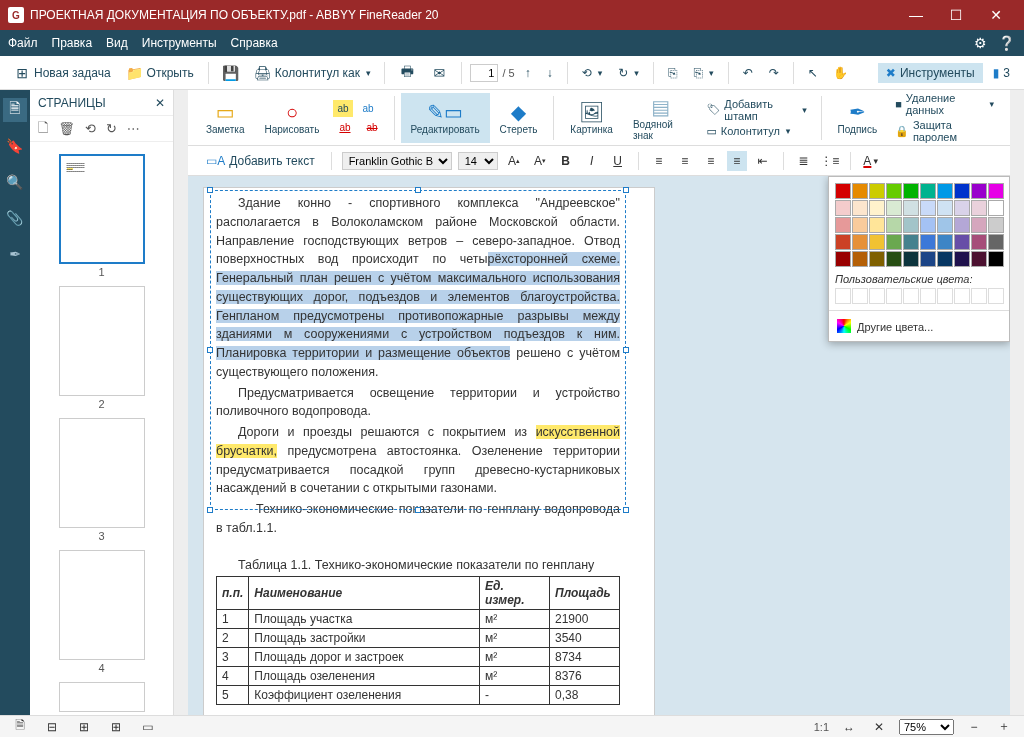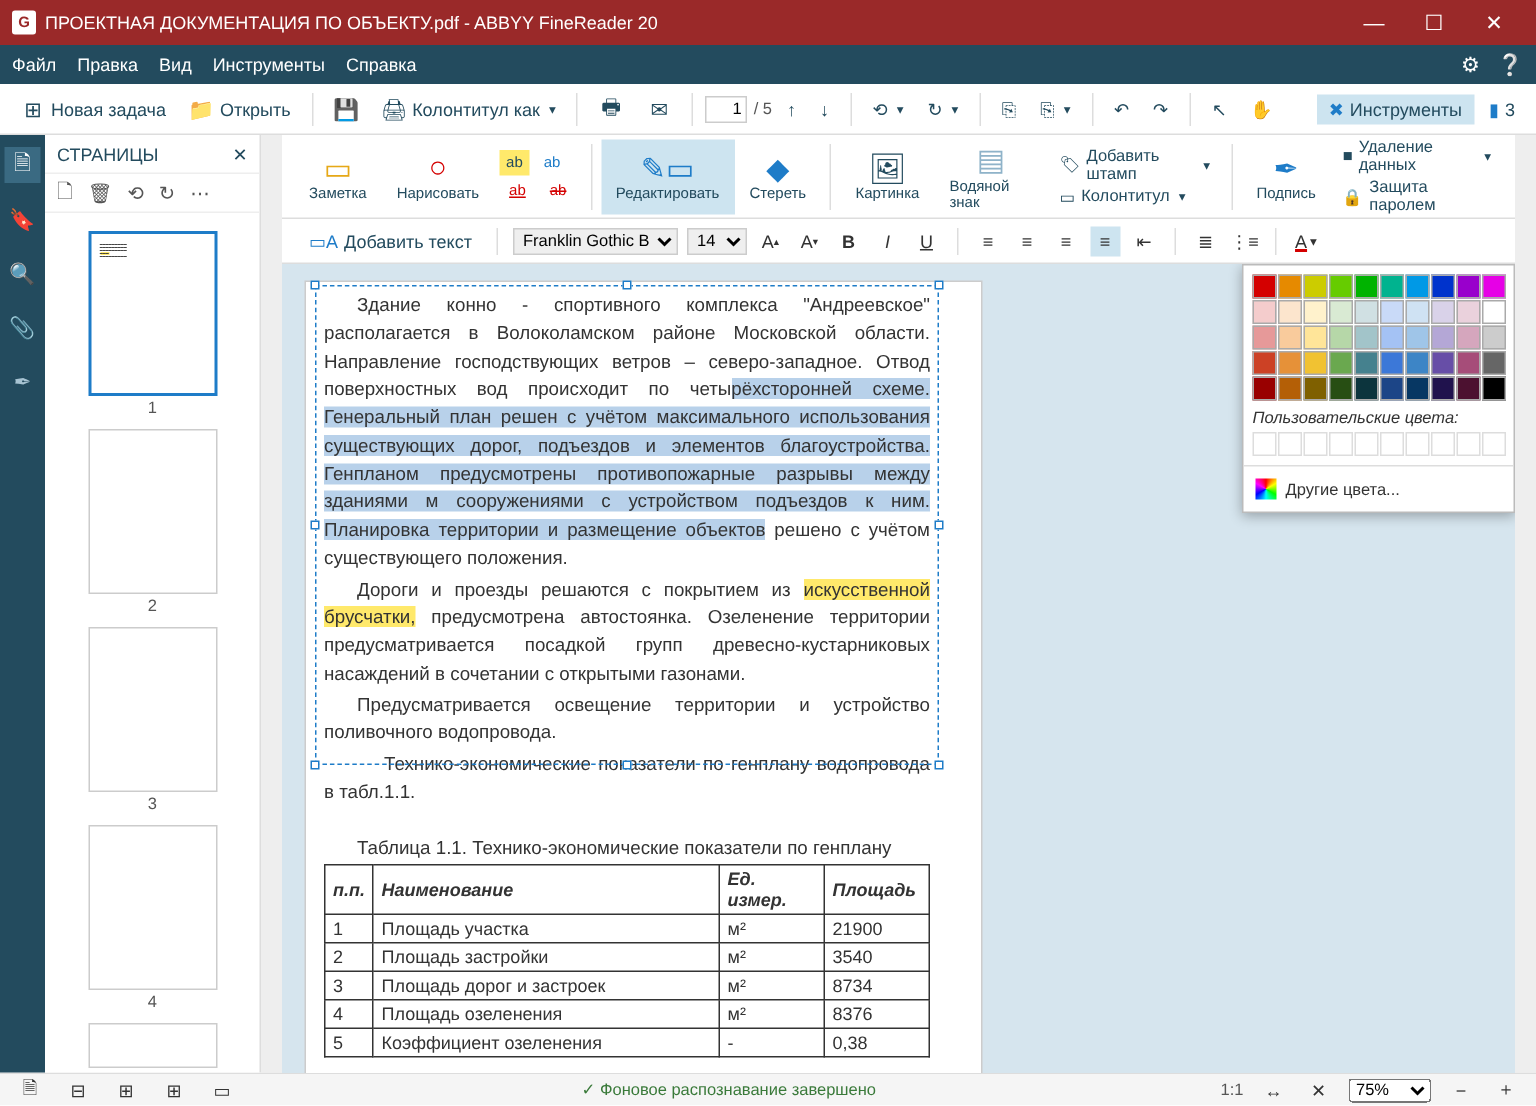--- a/index.html
+++ b/index.html
@@ -292,22 +292,22 @@
       <div class="fb-sep"></div>
       <div class="fb-btn" style="position:relative">
           <u style="text-decoration-color:#d40000;text-decoration-thickness:2px">A</u>
           <span class="dropdown-arrow">▾</span>
         </div>
     </div>
 
     <div class="document-view" style="position:relative;">
       <div class="page" style="position:relative;">
         <p><span>Здание конно - спортивного комплекса "Андреевское" располагается в Волоколамском районе Московской области.   Направление господствующих ветров – северо-западное.  Отвод поверхностных вод происходит по четы</span><span class="hl-blue">рёхсторонней схеме. Генеральный план решен с учётом максимального использования существующих дорог, подъездов и элементов благоустройства. Генпланом предусмотрены противопожарные разрывы между зданиями м сооружениями с устройством подъездов к ним. Планировка территории и размещение объектов</span><span> решено с учётом существующего положения.</span></p>
+        <p>Предусматривается освещение территории и устройство поливочного водопровода.</p>
         <p><span>Дороги и проезды решаются с покрытием из </span><span class="hl-yellow">искусственной брусчатки,</span><span> предусмотрена автостоянка. Озеленение территории предусматривается посадкой групп древесно-кустарниковых насаждений в сочетании с открытыми газонами.</span></p>
-        <p>Предусматривается освещение территории и устройство поливочного водопровода.</p>
         <p style="text-indent:40px;">Технико-экономические показатели по генплану водопровода в табл.1.1.</p>
 
         <div class="edit-frame" style="left:6px;top:2px;right:28px;height:320px;">
           <div class="edit-handle" style="left:-4px;top:-4px"></div>
             <div class="edit-handle" style="right:-4px;top:-4px"></div>
           <div class="edit-handle" style="left:-4px;bottom:-4px"></div>
             <div class="edit-handle" style="right:-4px;bottom:-4px"></div>
           <div class="edit-handle" style="left:50%;top:-4px;margin-left:-3px"></div>
             <div class="edit-handle" style="left:50%;bottom:-4px;margin-left:-3px"></div>
           <div class="edit-handle" style="left:-4px;top:50%;margin-top:-3px"></div>
@@ -438,21 +438,20 @@
 </div>
 
 <div class="statusbar">
   <div class="status-left">
     <span class="fb-btn">🗎</span>
     <span class="fb-btn">⊟</span>
     <span class="fb-btn">⊞</span>
     <span class="fb-btn">⊞</span>
     <span class="fb-btn">▭</span>
   </div>
-  <div class="status-center"><span style="color:#3a7a3a">✓</span> <span>Фоновое распознавание завершено</span></div>
   <div class="status-right">
     <span>1:1</span>
     <span class="fb-btn">↔</span>
     <span class="fb-btn">✕</span>
     <select style="width:55px;font-size:11px;"><option>75%</option></select>
     <span class="fb-btn">−</span>
     <span class="fb-btn">＋</span>
   </div>
 </div>
 

